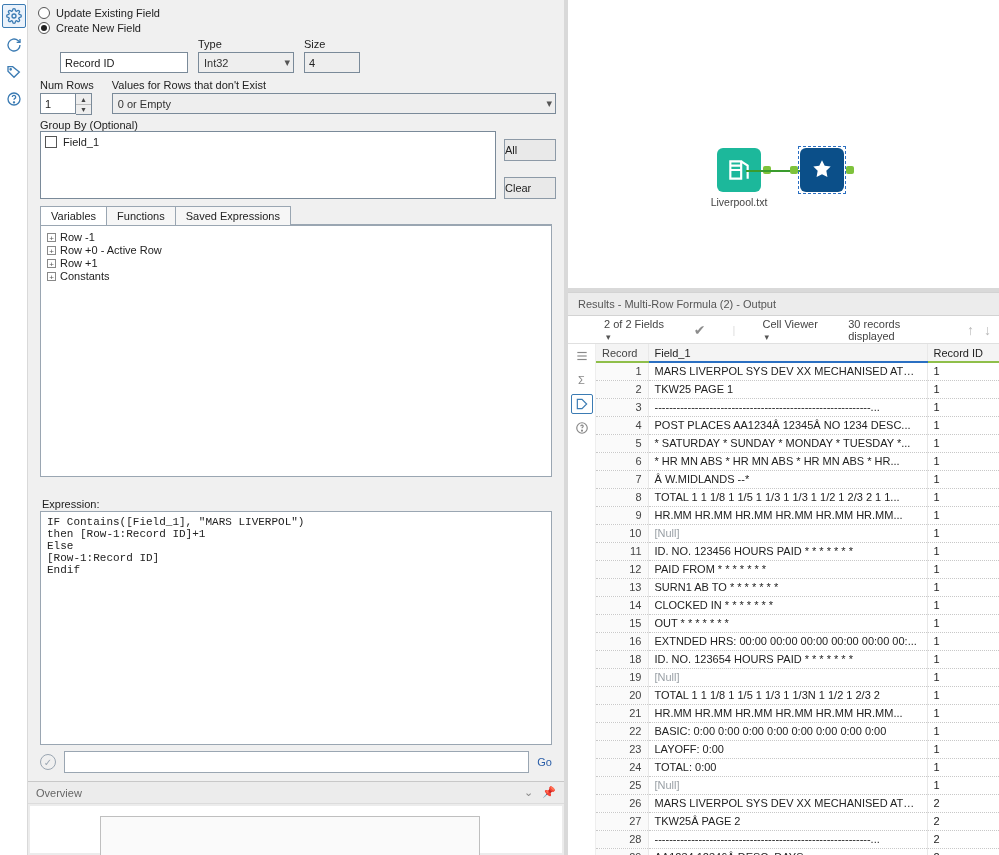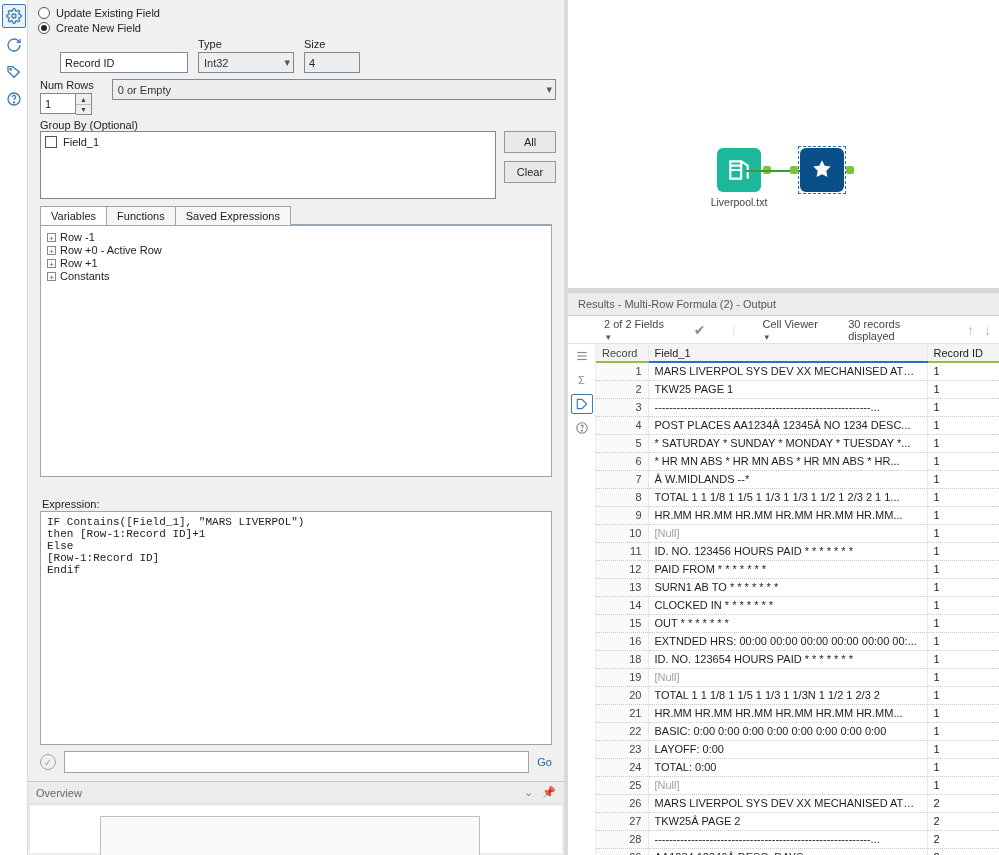--- a/index.html
+++ b/index.html
@@ -33,21 +33,21 @@
 
   .row2 { display:flex; gap:18px; margin:2px 0 2px 4px; }
   .fullcombo { flex:1; }
 
   .groupbox { margin:4px 0 6px 4px; }
   .groupwrap { display:flex; gap:8px; }
   .listbox { flex:1; border:1px solid #7a8a99; background:#fff; height:68px; padding:4px; overflow:auto; }
   .chkrow { display:flex; align-items:center; gap:6px; }
   .chkbox { width:12px; height:12px; border:1px solid #555; background:#fff; }
   .btncol { display:flex; flex-direction:column; gap:8px; }
-  .winbtn { width:52px; height:22px; border:1px solid #8d9aa7; background:#e9e9e9; display:flex; align-items:center; justify-content:center; cursor:pointer; }
+  .winbtn { width:52px; height:22px; border:1px solid #8d9aa7; background:#e9e9e9; display:flex; align-items:center; cursor:pointer;margin-top:8px; }
 
   
   .tabset { display:flex; border-bottom:1px solid #9aa6b2; margin: 4px 4px 0 4px; }
   .tab { padding:3px 10px; border:1px solid #9aa6b2; border-bottom:none; background:#f6f6f6; margin-right:-1px; position:relative; top:1px; }
   .tab.active { background:#fff; }
   .treebox { margin:0 4px 0 4px; border:1px solid #9aa6b2; background:#fff; height:252px; padding:4px 6px; overflow:auto; }
   .tnode { display:flex; align-items:center; gap:4px; margin:1px 0; }
   .plus { width:9px; height:9px; border:1px solid #888; font-size:8px; line-height:9px; text-align:center; color:#555; }
 
   .exprlabel { margin:21px 0 1px 6px; }
@@ -172,20 +172,21 @@
             <div class="txtbox" style="width:36px;">
                 <span>1</span>
               </div>
             <div class="spinbtns">
                 <div class="sb">▲</div>
                 <div class="sb">▼</div>
               </div>
           </div>
         </div>
         <div class="fieldblk fullcombo">
+          <span class="lbl">Values for Rows that don't Exist</span>
           <div class="combo">
               <span>0 or Empty</span>
               <span class="chev">▾</span>
             </div>
         </div>
       </div>
 
       <div class="groupbox">
         <span class="lbl">Group By (Optional)</span>
         <div class="groupwrap">

